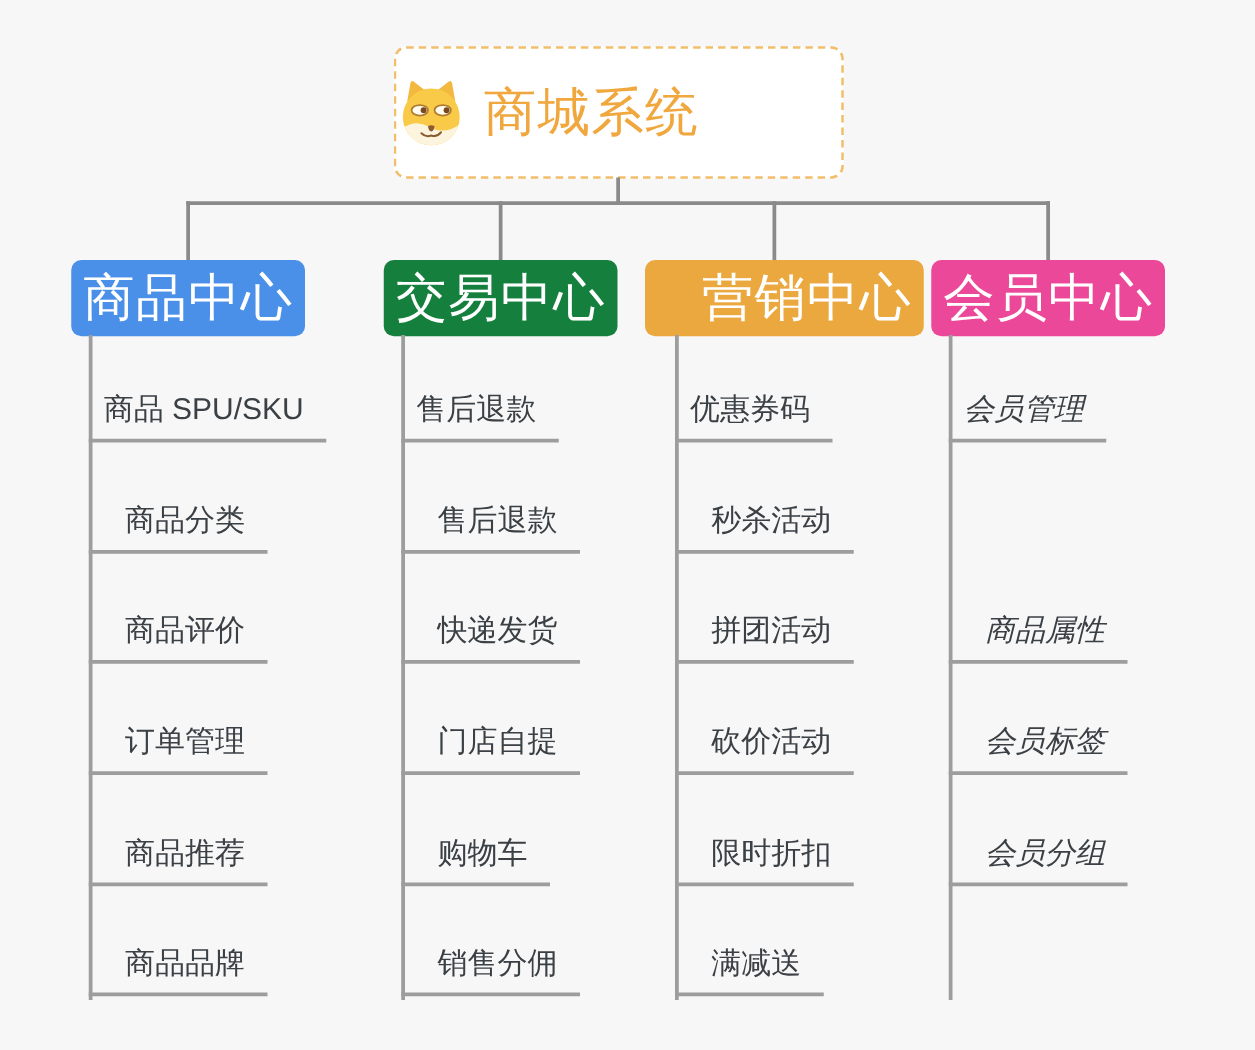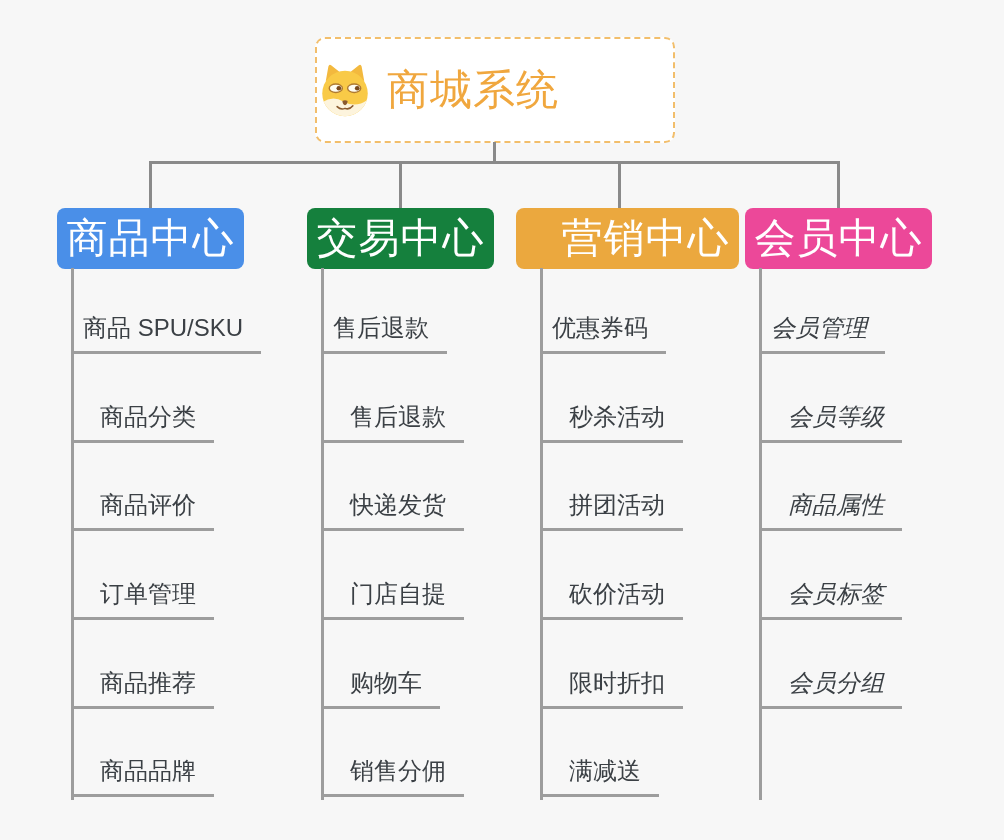--- a/index.html
+++ b/index.html
@@ -126,19 +126,18 @@
     <div class="leaf r1">秒杀活动</div>
     <div class="leaf r2">拼团活动</div>
     <div class="leaf r3">砍价活动</div>
     <div class="leaf r4">限时折扣</div>
     <div class="leaf r5">满减送</div>
   </div>
 
   <div class="column c4">
     <div class="vline"></div>
     <div class="leaf r0">会员管理</div>
-    <div class="leaf r1">会员等级</div>
     <div class="leaf r2">商品属性</div>
     <div class="leaf r3">会员标签</div>
     <div class="leaf r4">会员分组</div>
   </div>
 
 </div>
 
 </body></html>

